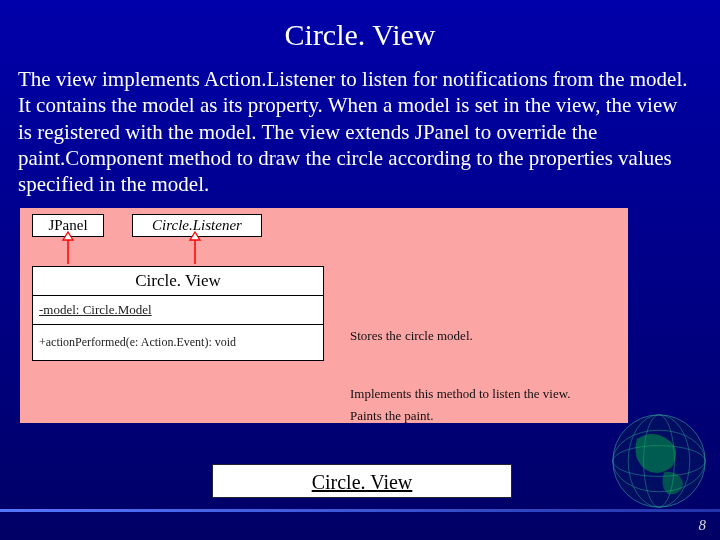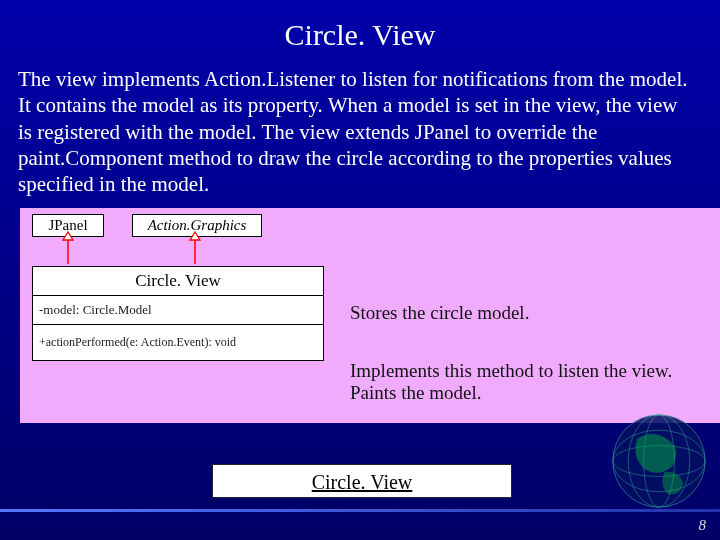--- a/index.html
+++ b/index.html
@@ -20,23 +20,23 @@
   }
   .body-text {
     font-size: 21px;
     line-height: 1.25;
     padding: 14px 30px 0 18px;
   }
   .diagram {
     position: absolute;
     left: 20px;
     top: 208px;
-    width: 700px;
+    width: 608px;
     height: 215px;
-    background: #f0abfc;
+    background: #fca5a5;
     color: black;
   }
   .uml-box {
     position: absolute;
     background: white;
     border: 1.2px solid black;
     font-size: 15px;
     text-align: center;
     padding: 2px 6px;
   }
@@ -51,32 +51,34 @@
     text-align: center;
     font-size: 17px;
     padding: 4px 0;
   }
   .circlev-box .cv-attr {
     border-bottom: 1.2px solid black;
     text-align: left;
     font-size: 13px;
     padding: 6px 6px;
     color: #222;
+    text-decoration: underline;
   }
   .circlev-box .cv-ops {
     text-align: left;
     font-size: 12px;
     padding: 6px 6px;
     color: #222;
   }
   .cv-op { padding: 4px 0; }
   .note {
     position: absolute;
-    font-size: 19px;
+    font-size: 13px;
     color: #111;
+    margin-top: 26px;
   }
   .note1 { left: 330px; top: 94px;  }
   .note2 { left: 330px; top: 152px; }
   .note3 { left: 330px; top: 174px; }
   svg.arrows {
     position: absolute;
     left: 0; top: 0;
     width: 300px; height: 60px;
   }
   .button-area {
@@ -120,21 +122,21 @@
 <body>
 
 <div class="title">Circle. View</div>
 
 <div class="body-text">
   <span>The view implements Action.Listener to listen for notifications from the model. It contains the model as its property. When a model is set in the view, the view is registered with the model. The view extends JPanel to override the paint.Component method to draw the circle according to the properties values specified in the model.</span>
 </div>
 
 <div class="diagram">
   <div class="uml-box jpanel">JPanel</div>
-  <div class="uml-box alistener">Action.Graphics</div>
+  <div class="uml-box alistener">Circle.Listener</div>
 
   <svg class="arrows">
     <defs>
       <marker id="tri" markerWidth="10" markerHeight="10" refX="5" refY="2" orient="auto">
         <path d="M0,0 L10,0 L5,7 z" fill="white" stroke="red" stroke-width="1"></path>
       </marker>
     </defs>
     <line x1="48" y1="56" x2="48" y2="32" stroke="red" stroke-width="1.5"></line>
     <polygon points="43,32 53,32 48,24" fill="white" stroke="red" stroke-width="1.3"></polygon>
     <line x1="175" y1="56" x2="175" y2="32" stroke="red" stroke-width="1.5"></line>
@@ -144,21 +146,21 @@
   <div class="uml-box circlev-box">
     <div class="cv-title">Circle. View</div>
     <div class="cv-attr">-model: Circle.Model</div>
     <div class="cv-ops">
       <div class="cv-op">+actionPerformed(e: Action.Event): void</div>
     </div>
   </div>
 
   <div class="note note1">Stores the circle model.</div>
   <div class="note note2">Implements this method to listen the view.</div>
-  <div class="note note3">Paints the model.</div>
+  <div class="note note3">Paints the paint.</div>
 </div>
 
 <svg class="globe" viewBox="0 0 100 100">
   <circle cx="50" cy="50" r="42" fill="#001060" stroke="#4aa" stroke-width="0.6"></circle>
   <ellipse cx="50" cy="50" rx="42" ry="14" fill="none" stroke="#3a9" stroke-width="0.5"></ellipse>
   <ellipse cx="50" cy="50" rx="42" ry="28" fill="none" stroke="#3a9" stroke-width="0.5"></ellipse>
   <ellipse cx="50" cy="50" rx="14" ry="42" fill="none" stroke="#3a9" stroke-width="0.5"></ellipse>
   <ellipse cx="50" cy="50" rx="28" ry="42" fill="none" stroke="#3a9" stroke-width="0.5"></ellipse>
   <path d="M30,30 Q45,20 60,32 Q70,40 62,55 Q50,65 38,58 Q25,48 30,30 Z" fill="#0d3" opacity="0.45"></path>
   <path d="M55,60 Q68,58 72,70 Q70,82 58,80 Q50,72 55,60 Z" fill="#0d3" opacity="0.4"></path>

